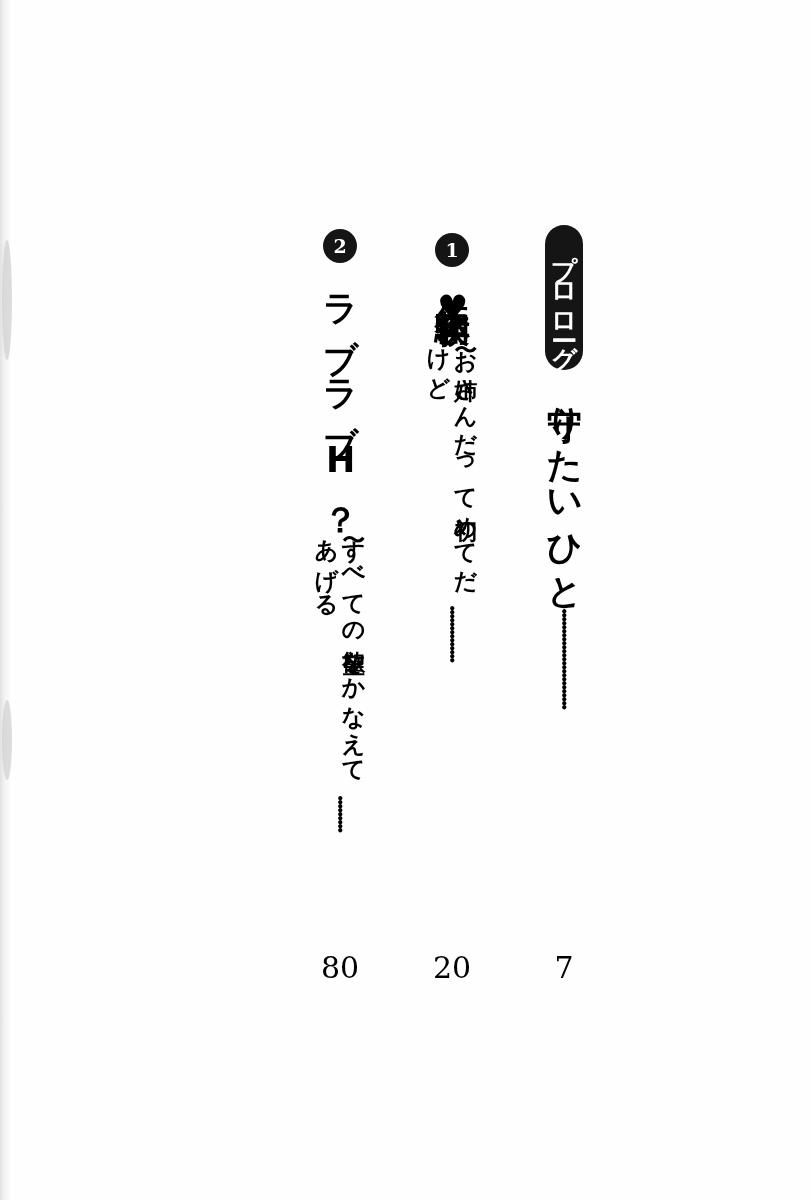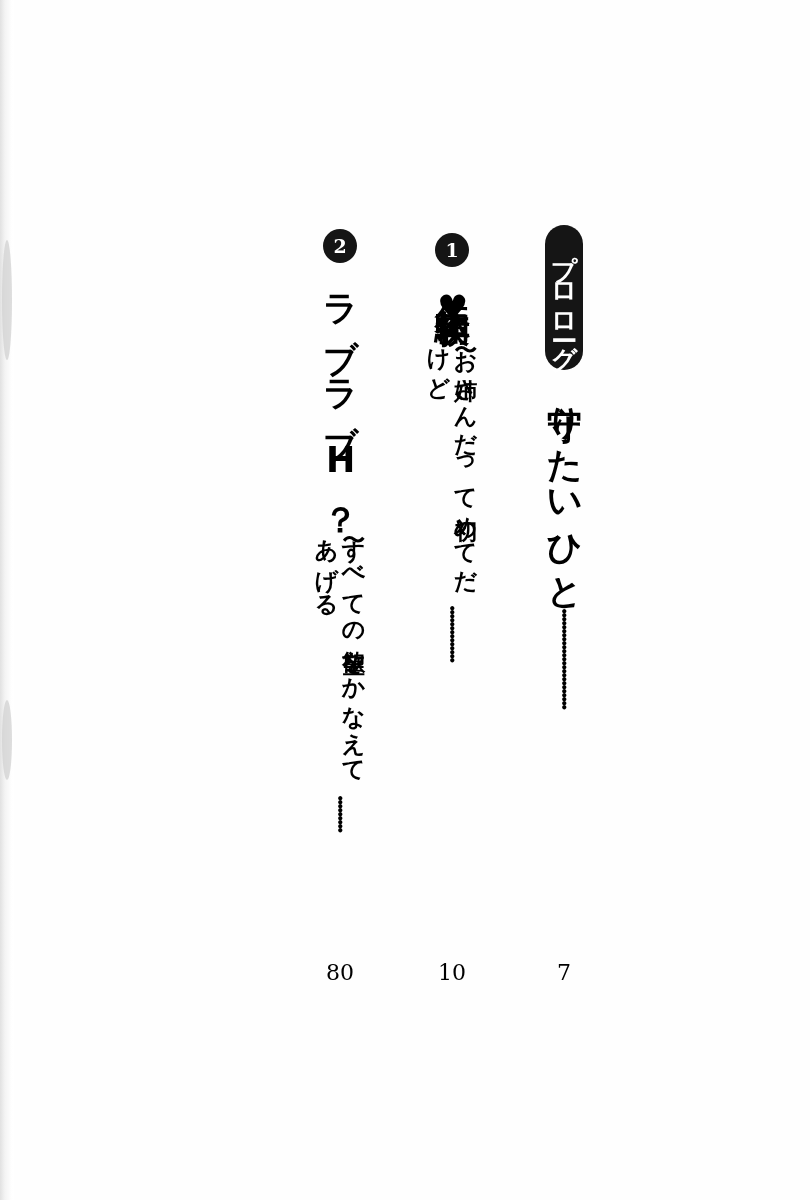--- a/index.html
+++ b/index.html
@@ -122,21 +122,21 @@
     text-orientation: upright;
     font-size: 22px;
     font-weight: bold;
     letter-spacing: 4px;
     line-height: 1;
     margin-top: 4px;
     flex: 0 0 auto;
   }
 
   .page-num {
-    font-size: 22px;
+    font-size: 30px;
     font-family: "DejaVu Serif", "Liberation Serif", serif;
     position: absolute;
     bottom: 0;
     left: 50%;
     transform: translateX(-50%);
   }
 
   
   .entry-0 { margin-top: 0px;  height: 760px; }
   .entry-1 { margin-top: 8px;  height: 752px; }
@@ -169,21 +169,21 @@
         <div class="page-num">7</div>
       </div>
 
       <div class="toc-entry entry-1">
         <div class="stack">
           <div class="chap-badge">1</div>
           <div class="title-main">年上初体験♥</div>
           <div class="title-sub">〜お姉さんだって初めてだけど</div>
           <div class="leader">・・・・・・・・・・・・・・</div>
         </div>
-        <div class="page-num">10</div>
+        <div class="page-num">20</div>
       </div>
 
       <div class="toc-entry entry-2">
         <div class="stack">
           <div class="chap-badge">2</div>
           <div class="title-main">ラブラブH？</div>
           <div class="title-sub">〜すべての欲望をかなえてあげる</div>
           <div class="leader">・・・・・・・・・</div>
         </div>
         <div class="page-num">80</div>

